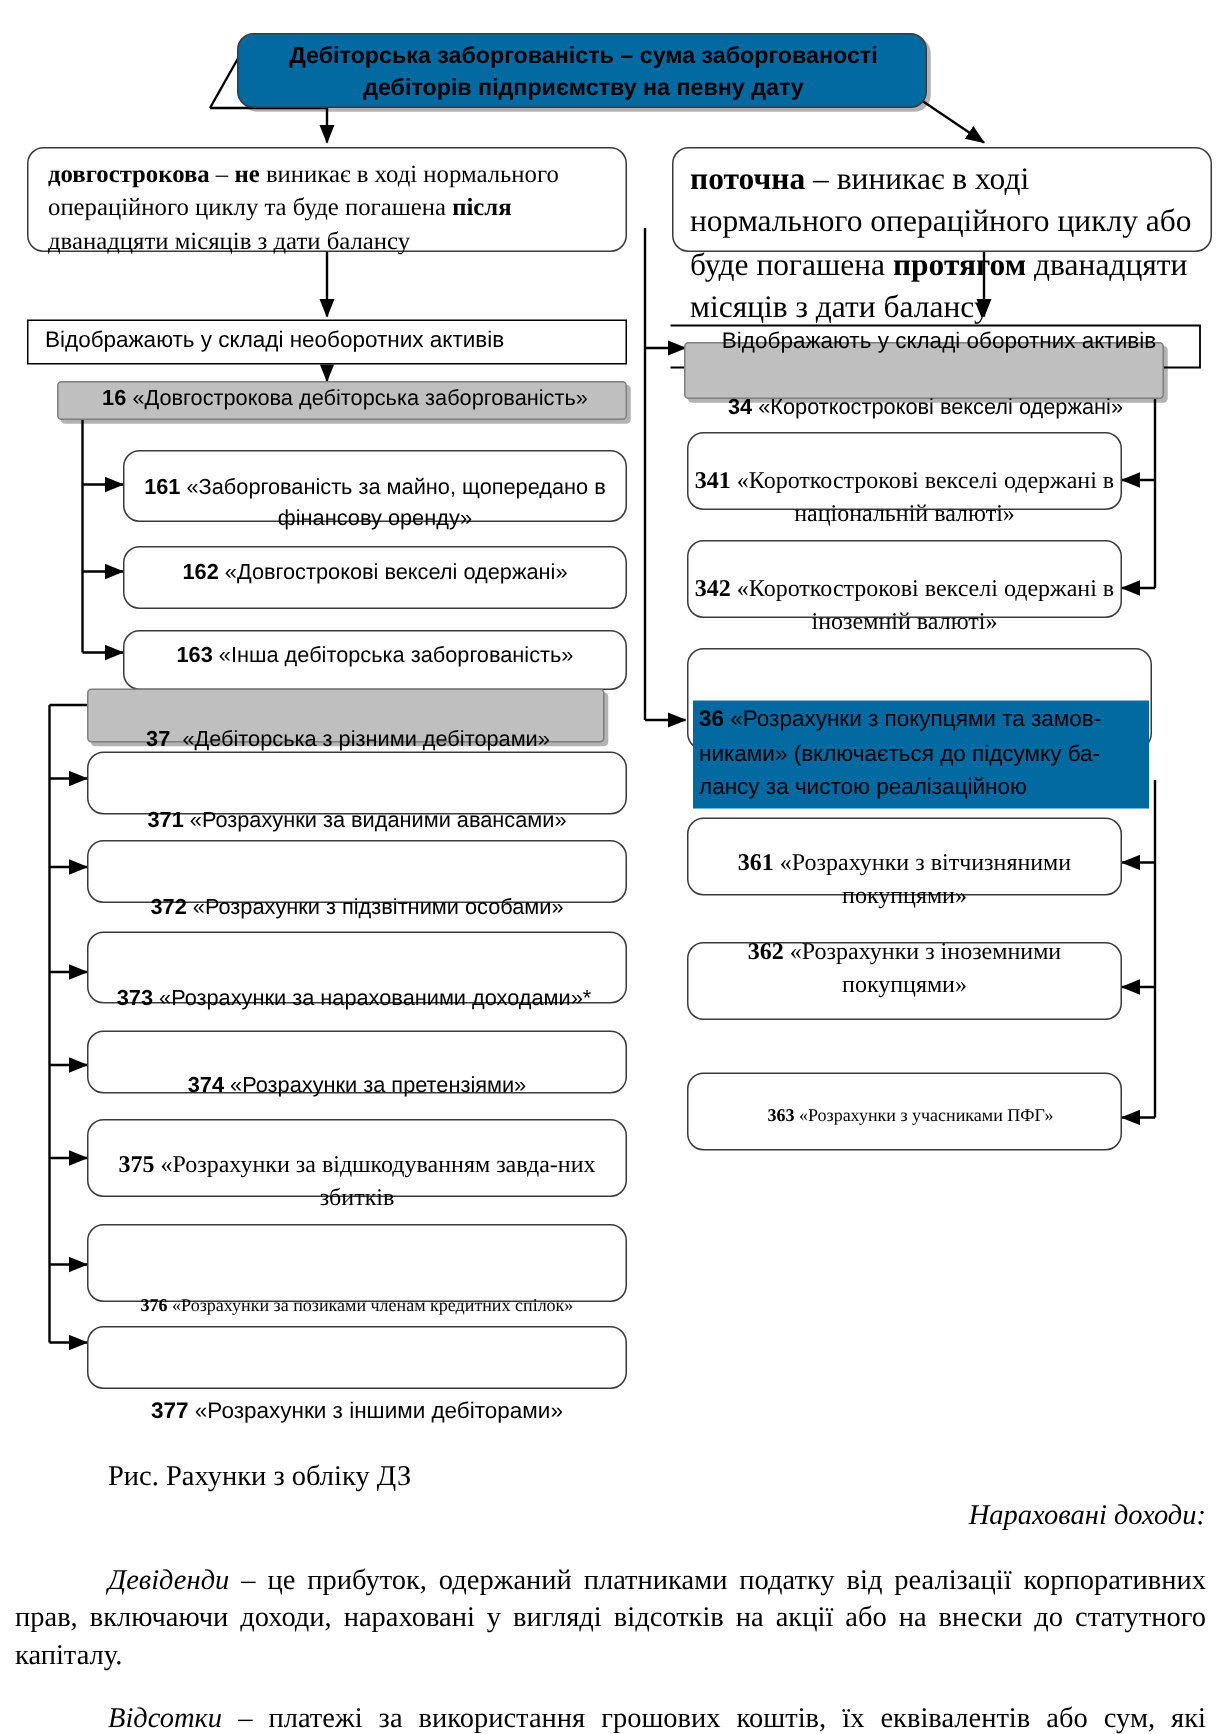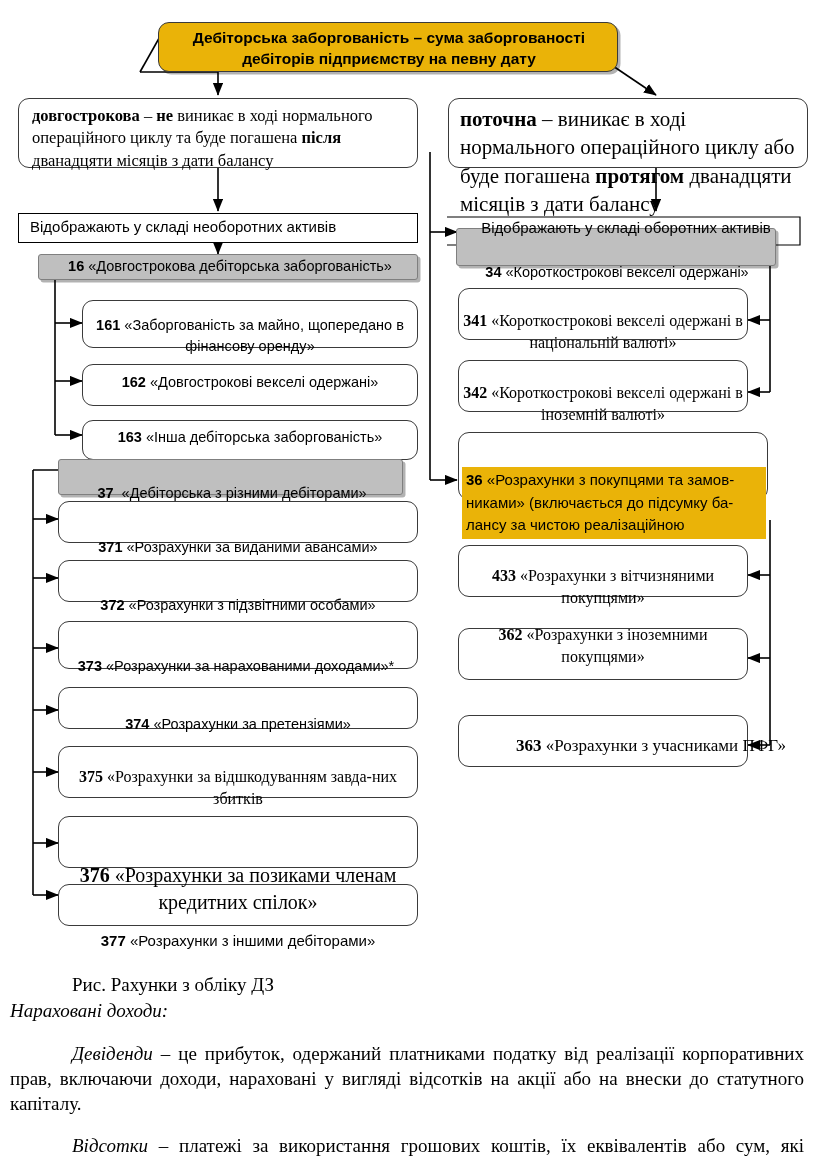--- a/index.html
+++ b/index.html
@@ -3,21 +3,21 @@
 <meta charset="utf-8">
 <style>
   html,body{margin:0;padding:0;background:#fff;}
   body{width:816px;height:1156px;position:relative;font-family:"Liberation Sans",sans-serif;color:#000;}
   #stage{position:relative;width:816px;height:1156px;overflow:hidden;border-radius:15px;}
   svg.lines{position:absolute;left:0;top:0;width:816px;height:980px;pointer-events:none;}
 
   .box{position:absolute;box-sizing:border-box;border:1.4px solid #3a3a3a;background:#fff;}
   .rnd{border-radius:11px;}
   .sq{border-radius:0;border-color:#000;border-width:1.2px;}
-  .grey{background:#eab308;}
+  .grey{background:#0369a1;}
   .greyflat{background:#bfbfbf;border:1.2px solid #7f7f7f;border-radius:3px;}
   .shadow{box-shadow:2.5px 2.5px 0 rgba(0,0,0,.30);}
   .sans{font-family:"Liberation Sans",sans-serif;}
   .serif{font-family:"Liberation Serif",serif;}
   b{font-weight:bold;}
 
   
   .ovl{position:absolute;text-align:center;z-index:5;}
 
   
@@ -156,21 +156,21 @@
     <span>«Розрахунки за претензіями»</span>
   </div>
 
   <div class="box rnd" style="left:58px;top:746px;width:360px;height:52px;"></div>
   <div class="ovl serif" style="left:62px;top:766px;width:352px;font-size:16px;line-height:1.35;">
     <b>375</b>
     <span>«Розрахунки за відшкодуванням завда-них збитків</span>
   </div>
 
   <div class="box rnd" style="left:58px;top:816px;width:360px;height:52px;"></div>
-  <div class="ovl serif" style="left:62px;top:862px;width:352px;font-size:20px;line-height:1.35;">
+  <div class="ovl serif" style="left:62px;top:862px;width:352px;font-size:12px;line-height:1.35;">
     <b>376</b>
     <span>«Розрахунки за позиками членам кредитних спілок»</span>
   </div>
 
   <div class="box rnd" style="left:58px;top:884px;width:360px;height:42px;"></div>
   <div class="ovl sans" style="left:62px;top:932px;width:352px;font-size:15px;">
     <b>377</b>
     <span>«Розрахунки з іншими дебіторами»</span>
   </div>
 
@@ -193,39 +193,39 @@
   </div>
 
   <div class="box rnd" style="left:458px;top:432px;width:310px;height:68px;"></div>
   <div class="ovl sans grey" style="left:462px;top:467px;width:304px;font-size:15px;line-height:1.50;text-align:left;padding:2px 4px;box-sizing:border-box;">
     <b>36</b>
     <span>«Розрахунки з покупцями та замов-никами» (включається до підсумку ба-лансу за чистою реалізаційною</span>
   </div>
 
   <div class="box rnd" style="left:458px;top:545px;width:290px;height:52px;"></div>
   <div class="ovl serif" style="left:458px;top:565px;width:290px;font-size:16px;line-height:1.35;">
-    <b>433</b>
+    <b>361</b>
     <span>«Розрахунки з вітчизняними покупцями»</span>
   </div>
 
   <div class="box rnd" style="left:458px;top:628px;width:290px;height:52px;"></div>
   <div class="ovl serif" style="left:458px;top:624px;width:290px;font-size:16px;line-height:1.35;">
     <b>362</b>
     <span>«Розрахунки з іноземними покупцями»</span>
   </div>
 
   <div class="box rnd" style="left:458px;top:715px;width:290px;height:52px;"></div>
-  <div class="ovl serif" style="left:458px;top:735px;width:298px;font-size:17px;line-height:1.35;padding-left:44px;">
+  <div class="ovl serif" style="left:458px;top:735px;width:298px;font-size:12px;line-height:1.35;">
     <b>363</b>
     <span>«Розрахунки з учасниками ПФГ»</span>
   </div>
 
   <div id="prose">
     <p class="p center-left" style="text-align:left;">Рис. Рахунки з обліку ДЗ</p>
-    <p class="p it" style="text-align:left;text-indent:0;">Нараховані доходи:</p>
+    <p class="p it" style="text-align:right;text-indent:0;">Нараховані доходи:</p>
     <p class="p ind">
       <span class="it">Девіденди</span><span> – це прибуток, одержаний платниками податку від реалізації корпоративних прав, включаючи доходи, нараховані у вигляді відсотків на акції або на внески до статутного капіталу.</span>
     </p>
     <p class="p ind">
       <span class="it">Відсотки</span><span> – платежі за використання грошових коштів, їх еквівалентів або сум, які заборговані підприємству.</span>
     </p>
   </div>
 
 </div>
 

